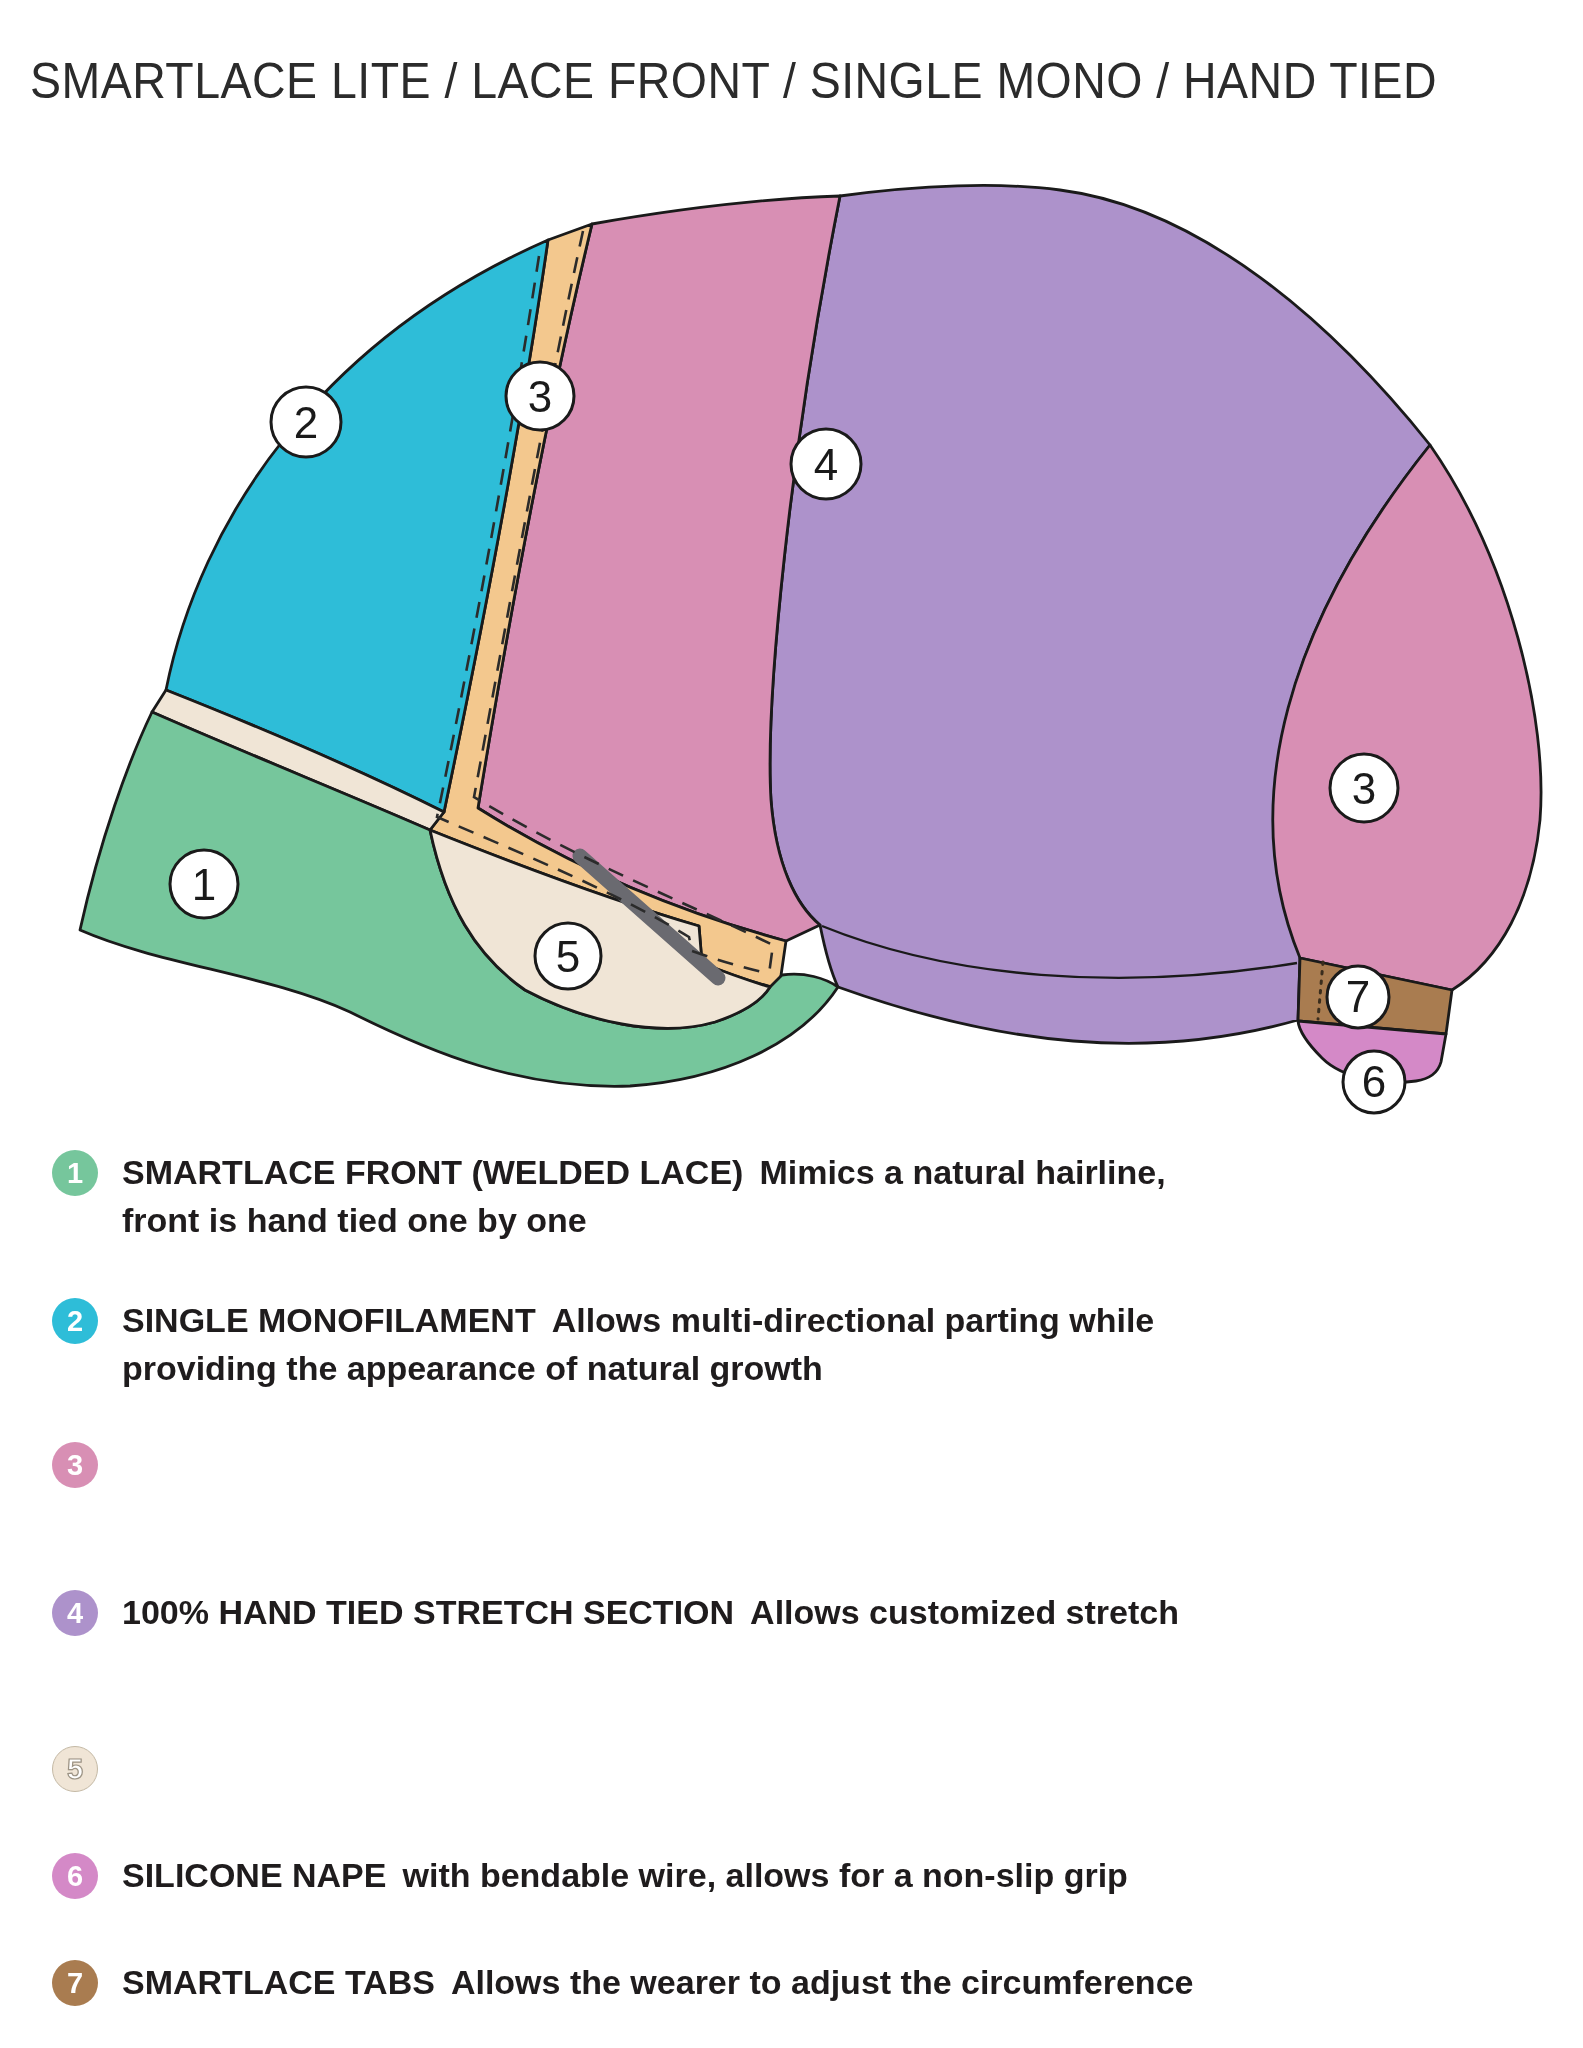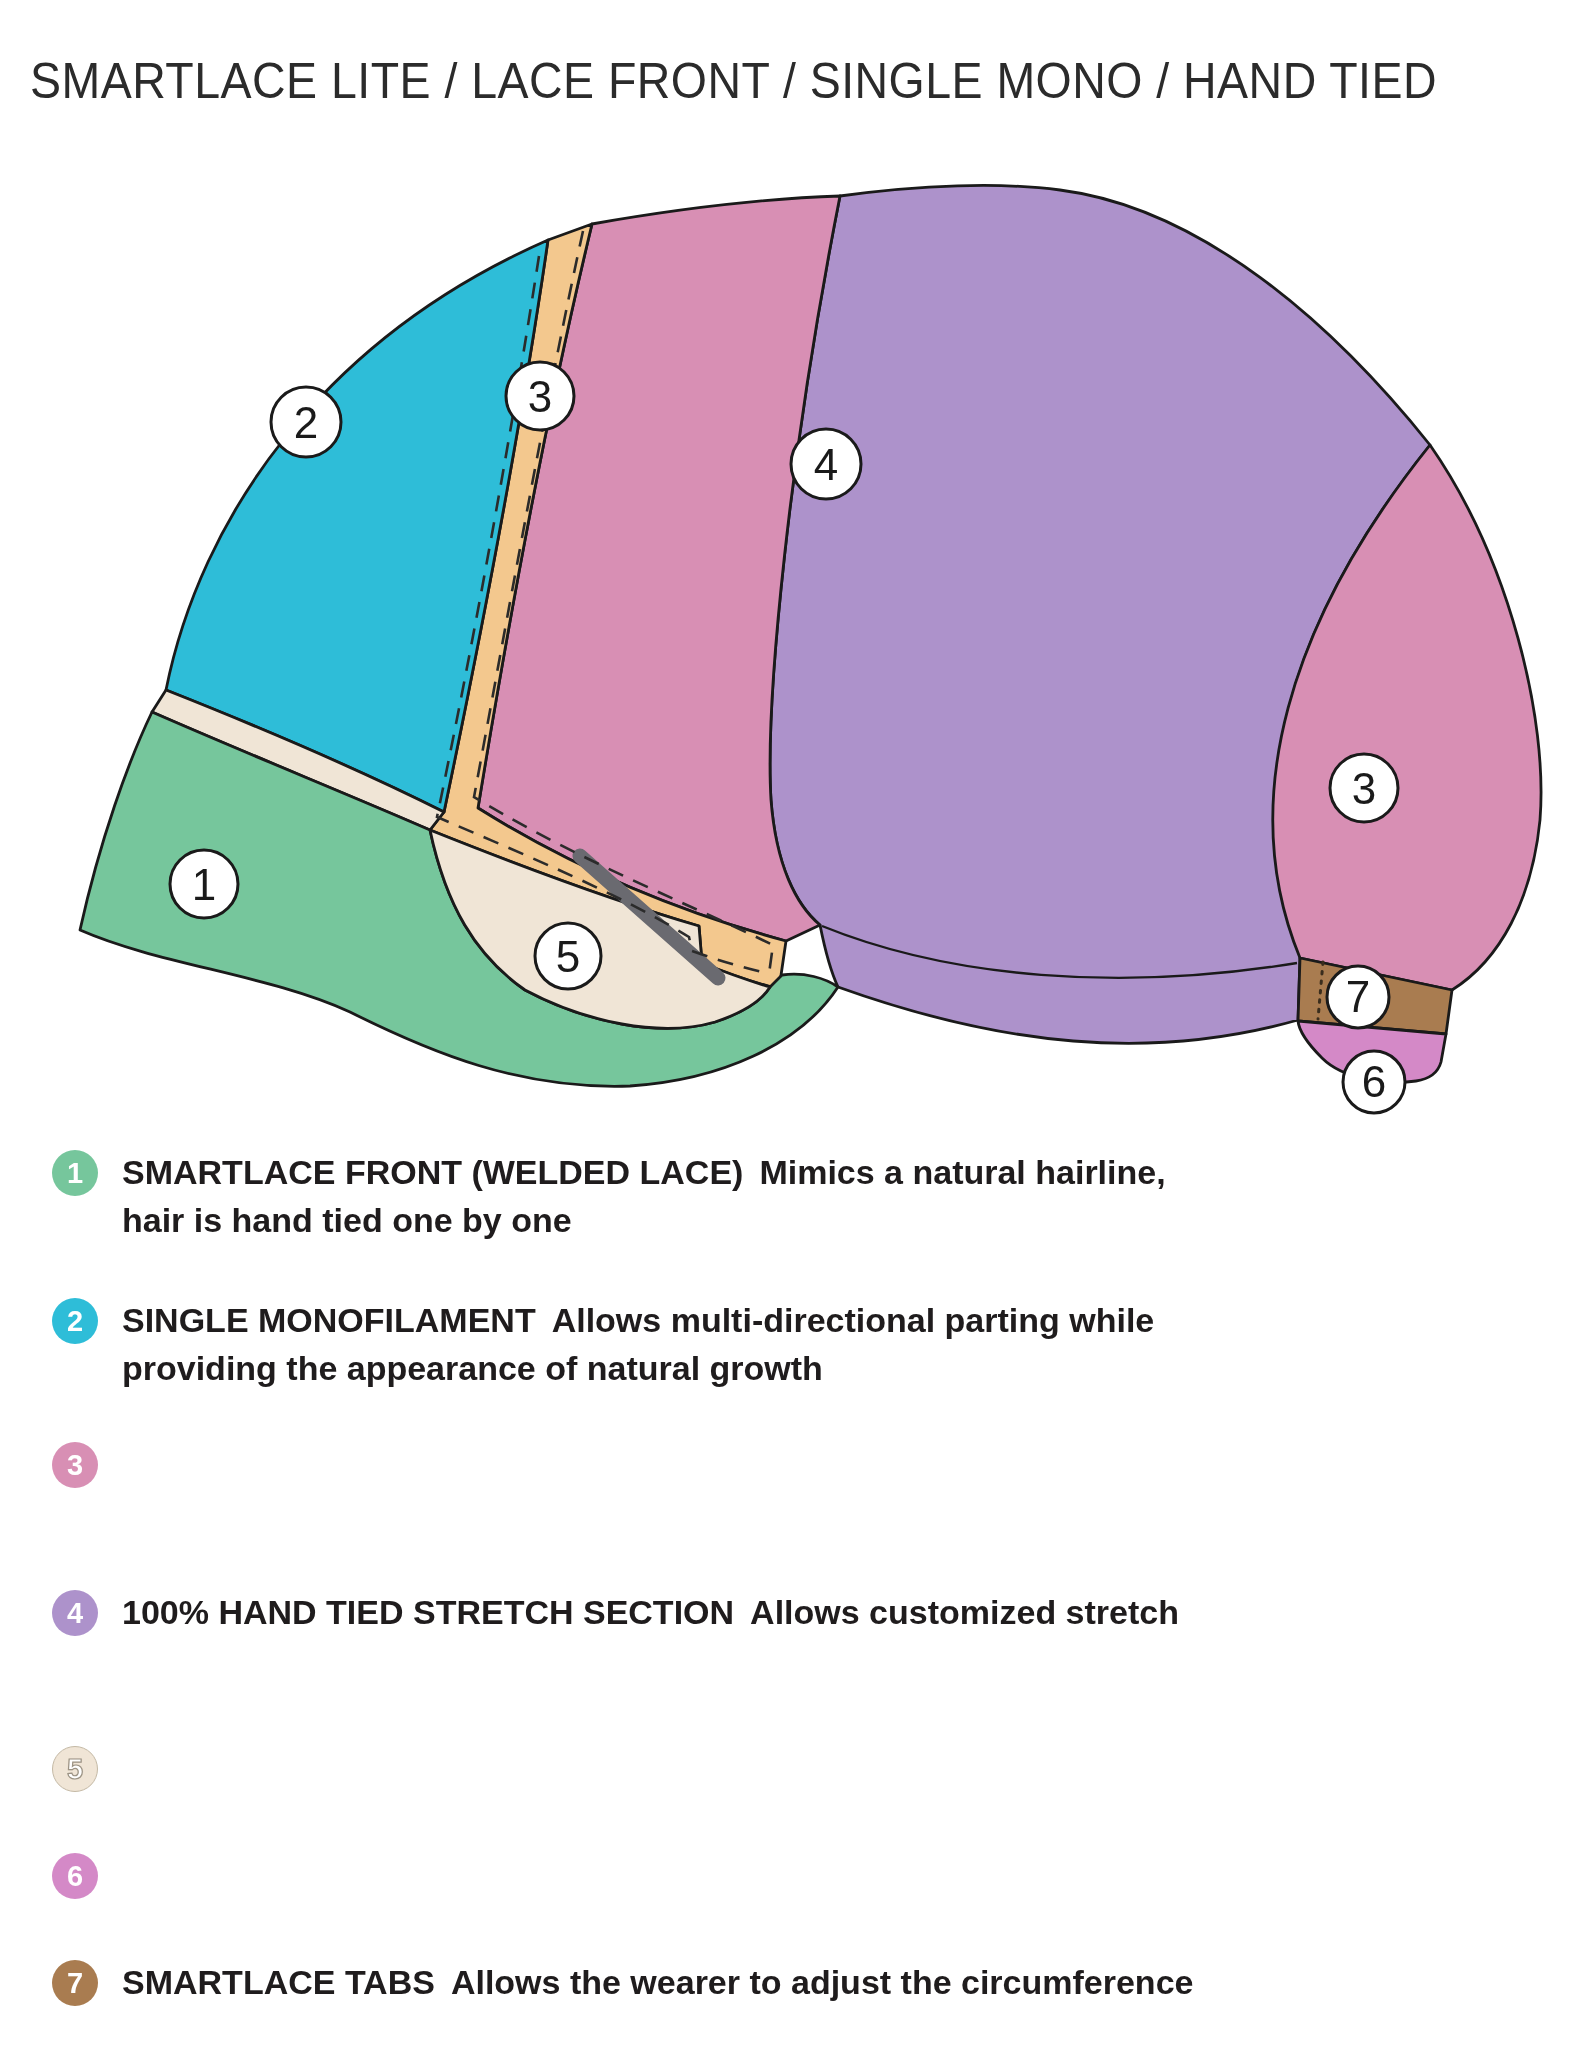--- a/index.html
+++ b/index.html
@@ -126,21 +126,21 @@
   <g>
     <circle class="mc" cx="1374" cy="1082" r="31"></circle>
     <text class="mt" x="1374" y="1097">6</text>
   </g>
 </svg>
 
 <div class="legend-item" style="top:1148px">
   <div class="badge" style="background-color: rgb(118, 198, 156);">1</div>
   <div class="ltext">
     <span class="ltitle">SMARTLACE FRONT (WELDED LACE)</span><span class="ldesc">Mimics a natural hairline,</span><br>
-    <span class="ldesc">hair is hand tied one by one</span>
+    <span class="ldesc">front is hand tied one by one</span>
   </div>
 </div>
 
 <div class="legend-item" style="top:1296px">
   <div class="badge" style="background-color: rgb(46, 189, 216);">2</div>
   <div class="ltext">
     <span class="ltitle">SINGLE MONOFILAMENT</span><span class="ldesc">Allows multi-directional parting while</span><br>
     <span class="ldesc">providing the appearance of natural growth</span>
   </div>
 </div>
@@ -155,20 +155,23 @@
     <span class="ltitle">100% HAND TIED STRETCH SECTION</span><span class="ldesc">Allows customized stretch</span><br>
   </div>
 </div>
 
 <div class="legend-item" style="top:1744px">
   <div class="badge badge-outlined" style="background-color: rgb(240, 229, 214);">5</div>
 </div>
 
 <div class="legend-item" style="top:1851px">
   <div class="badge" style="background-color: rgb(212, 137, 199);">6</div>
+  <div class="ltext">
+    <span class="ltitle">SILICONE NAPE</span><span class="ldesc">with bendable wire, allows for a non-slip grip</span>
+  </div>
 </div>
 
 <div class="legend-item" style="top:1958px">
   <div class="badge" style="background-color: rgb(169, 124, 80);">7</div>
   <div class="ltext">
     <span class="ltitle">SMARTLACE TABS</span><span class="ldesc">Allows the wearer to adjust the circumference</span>
   </div>
 </div>
 
 </body></html>

